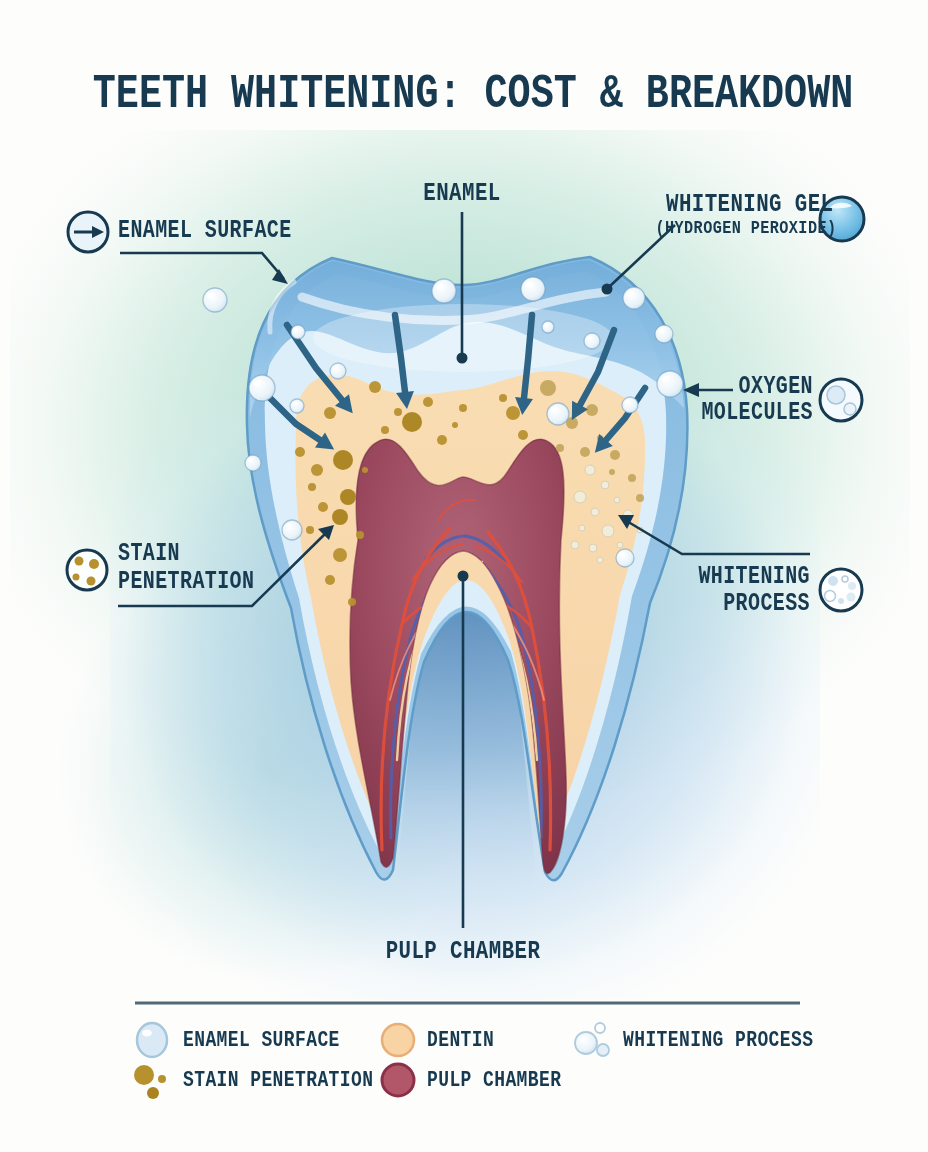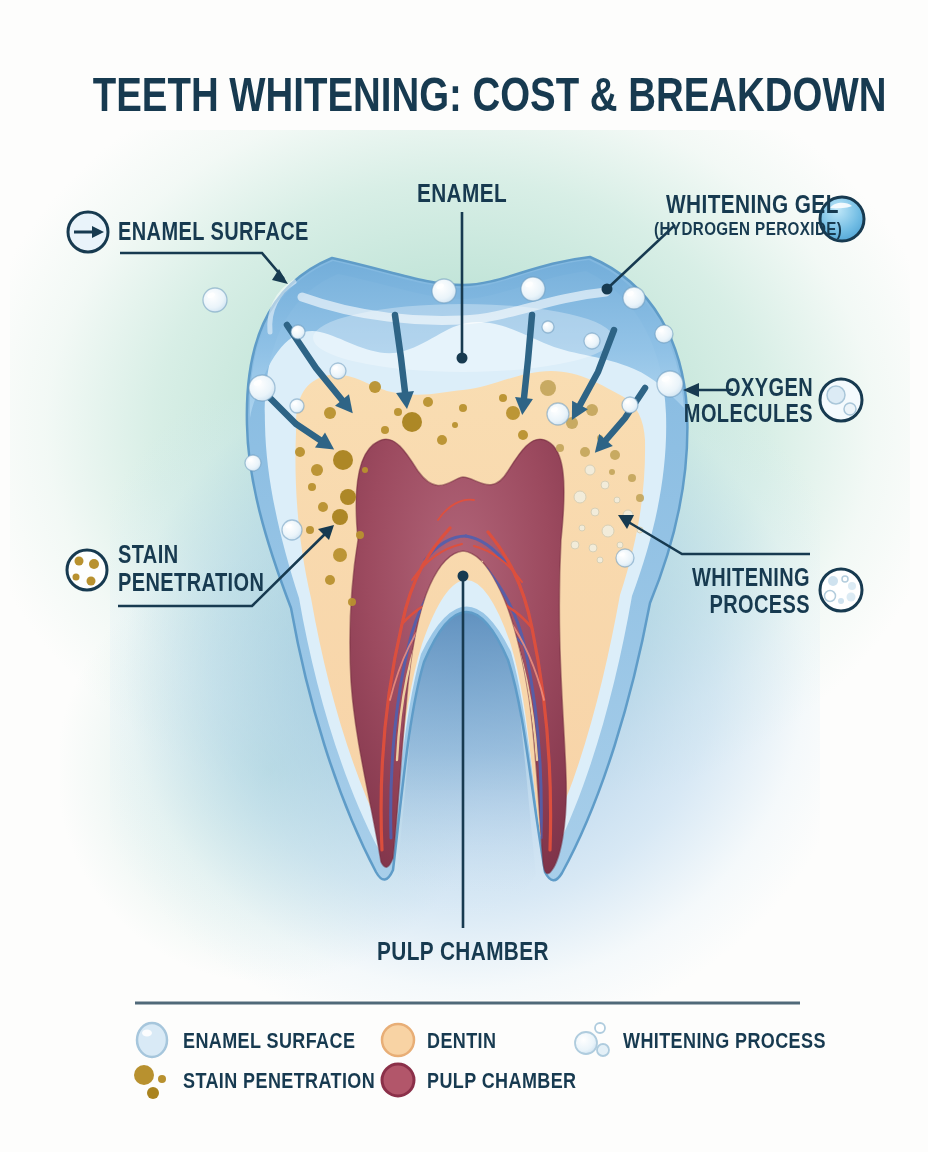--- a/index.html
+++ b/index.html
@@ -1,17 +1,17 @@
 <!DOCTYPE html>
 <html><head>
 <meta charset="utf-8">
 <style>
   html,body{margin:0;padding:0;background:#ffffff;}
   #page{position:relative;width:928px;height:1152px;background:#fdfdfc;overflow:hidden;
-        font-family:Liberation Sans, sans-serif;}
+        font-family:Liberation Mono, monospace;}
   .glow{position:absolute;pointer-events:none;}
   #glow-teal{left:10px;top:130px;width:900px;height:660px;
     background:radial-gradient(ellipse at 50% 45%,rgba(150,209,190,.85) 0%,rgba(179,224,208,.5) 48%,rgba(210,236,225,.25) 65%,rgba(255,255,255,0) 78%);}
   #glow-blue{left:110px;top:400px;width:710px;height:600px;
     background:radial-gradient(ellipse at 50% 45%,rgba(137,184,222,.8) 0%,rgba(170,207,236,.45) 50%,rgba(210,232,246,.2) 68%,rgba(255,255,255,0) 80%);}
   #glow-teal2{left:60px;top:560px;width:420px;height:420px;
     background:radial-gradient(ellipse,rgba(160,214,200,.5) 0%,rgba(255,255,255,0) 72%);}
   svg{position:absolute;left:0;top:0;}
   .lbl{position:absolute;color:#173a50;font-weight:bold;white-space:nowrap;
        letter-spacing:.5px;line-height:1.04;}

